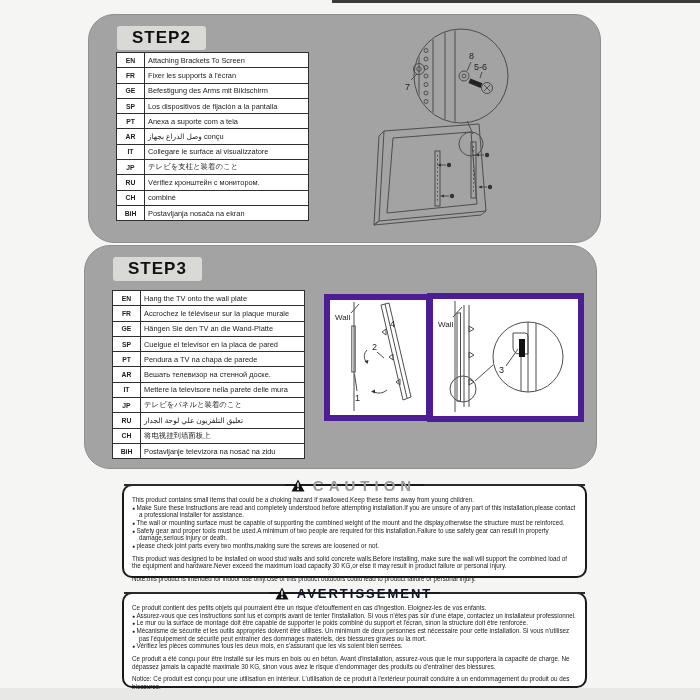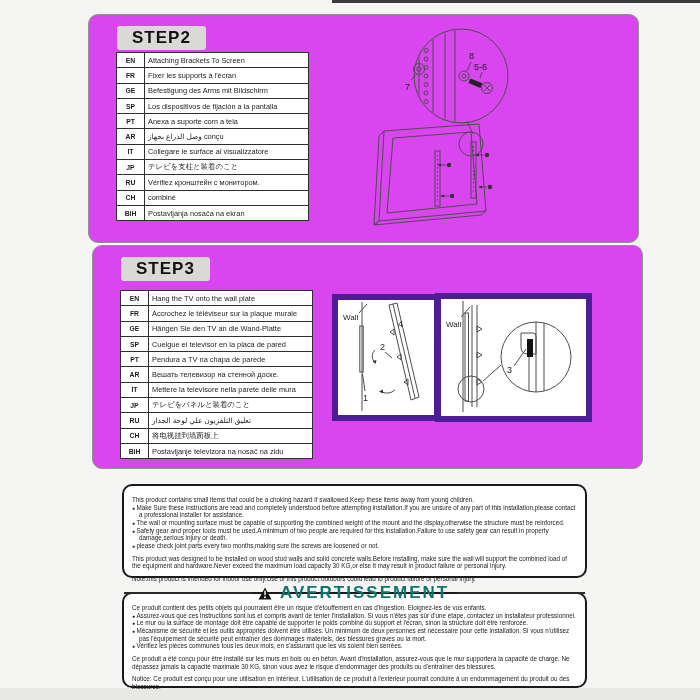--- a/index.html
+++ b/index.html
@@ -2,23 +2,23 @@
 <html><head>
 <meta charset="utf-8">
 <style>
   html,body{margin:0;padding:0;}
   body{font-family:"Liberation Sans",sans-serif;background:#e9e9e7;}
   .page{position:relative;width:700px;height:700px;background:#f5f5f3;overflow:hidden;}
   .scan-strip{position:absolute;left:332px;top:0;width:368px;height:3px;background:#3b3b3b;}
   .scan-bottom{position:absolute;left:0;top:688px;width:700px;height:12px;background:#e8e8e6;}
 
   
-  .panel{position:absolute;background:#d946ef;border:1px solid #8f8f8f;border-radius:10px;padding-left:38px;}
+  .panel{position:absolute;background:#a3a3a3;border:1px solid #8f8f8f;border-radius:26px;}
   .panel.p2{left:88px;top:14px;width:511px;height:227px;}
-  .panel.p3{left:92px;top:245px;width:511px;height:222px;text-decoration:underline;}
+  .panel.p3{left:84px;top:245px;width:511px;height:222px;text-decoration:underline;}
   .step-label{position:absolute;left:28px;top:11px;background:#d9d9d6;color:#101010;
     font-size:17px;font-weight:bold;letter-spacing:1px;padding:2px 15px;border-radius:3px;}
 
   table.lang{position:absolute;left:27px;border-collapse:collapse;table-layout:fixed;width:193px;background:#fff;}
   .p2 table.lang{top:37px;}
   .p3 table.lang{top:44px;}
   table.lang td{border:1px solid #2f2f2f;height:12.3px;color:#1c1c1c;overflow:hidden;}
   td.code{width:25px;text-align:center;font-weight:bold;font-size:6.8px;}
   td.txt{font-size:7.4px;padding:0 3px;white-space:nowrap;}
 
@@ -33,21 +33,21 @@
 
   
   .warnbox{position:absolute;left:122px;width:461px;background:#fff;border:2px solid #1a1a1a;border-radius:10px;}
   .warnbox.caution{top:484px;height:90px;}
   .warnbox.avert{top:592px;height:92px;}
   .warnhead{position:absolute;top:-10px;left:0;right:0;height:18px;display:flex;align-items:center;gap:6px;}
   .rule{flex:1;height:2px;background:#2a2a2a;}
   .tri{flex:0 0 auto;}
   .wtitle{flex:0 0 auto;background:transparent;padding:0 2px;white-space:nowrap;}
   .caution .wtitle{font-size:15px;color:#9c9c9c;font-weight:600;letter-spacing:5px;}
-  .avert .wtitle{font-size:17px;color:#0f766e;font-weight:bold;letter-spacing:2px;}
+  .avert .wtitle{font-size:13px;color:#0f172a;font-weight:bold;letter-spacing:2px;}
   .warnbody{padding:10px 8px 2px 8px;color:#222;font-size:6.3px;line-height:1.22;}
   .warnbody p{margin:0;}
   .warnbody ul{margin:0;padding:0;list-style:none;}
   .warnbody li{padding-left:7px;text-indent:-7px;}
   .warnbody li::before{content:"● ";font-size:5px;}
   .warnbody .gap{margin-top:5px;}
 </style>
 </head>
 <body>
 
@@ -318,20 +318,30 @@
             <line class="diag-stroke" x1="88" y1="58" x2="88" y2="92"></line>
           </g>
           <line class="diag-stroke" x1="73" y1="67" x2="85" y2="50"></line>
           <text class="callout" x="66" y="74">3</text>
         </g>
       </svg>
     </div>
   </section>
 
   <section class="warnbox caution">
+    <div class="warnhead">
+      <span class="rule"></span>
+      <svg class="tri" width="14" height="13" viewBox="0 0 14 13">
+        <path d="M7,0.6 L13.5,12.4 L0.5,12.4 Z" fill="#111"></path>
+        <rect x="6.3" y="3.6" width="1.4" height="4.6" fill="#fff"></rect>
+        <circle cx="7" cy="10.2" r="1" fill="#fff"></circle>
+      </svg>
+      <span class="wtitle">CAUTION</span>
+      <span class="rule"></span>
+    </div>
     <div class="warnbody">
       <p>This product contains small items that could be a choking hazard if swallowed.Keep these items away from young children.</p>
       <ul>
 
       <li>Make Sure these instructions are read and completely understood before attempting installation.If you are unsure of any part of this installation,please contact a professional installer for assistance.</li>
           <li>The wall or mounting surface must be capable of supporting the combined weight of the mount and the display,otherwise the structure must be reinforced.</li>
           <li>Safety gear and proper tools must be used.A minimum of two people are required for this installation.Failure to use safety gear can result in property damage,serious injury or death.</li>
           <li>please check joint parts every two months,making sure the screws are loosened or not.</li>
         </ul>
       <p class="gap">This product was designed to be installed on wood stud walls and solid concrete walls.Before installing, make sure the wall will support the combined load of the equipment and hardware.Never exceed the maximum load capacity  30  KG,or else it may result in product failure or personal injury.</p>

